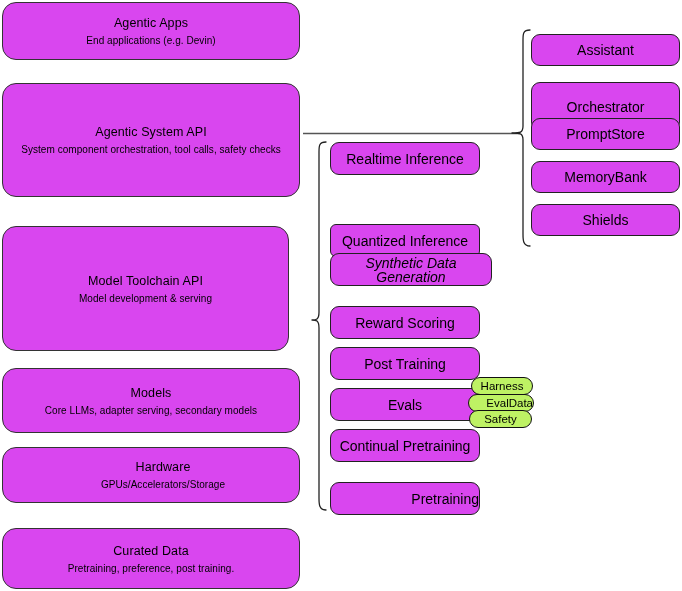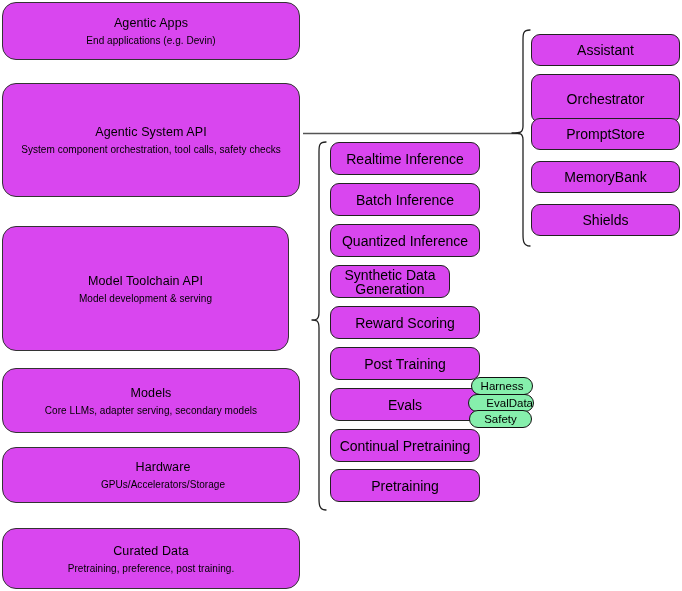--- a/index.html
+++ b/index.html
@@ -56,21 +56,21 @@
   .item-label {
     font-size: 14px;
     line-height: 14px;
     color: #000000;
   }
   .pill {
     position: absolute;
     box-sizing: border-box;
     border: 1.3px solid #111111;
     border-radius: 999px;
-    background: #86efac;
+    background: #bef264;
     display: flex;
     align-items: center;
     justify-content: center;
     z-index: 40;
   }
   .pill-label {
     font-size: 11.5px;
     line-height: 13px;
     color: #000000;
   }
@@ -134,59 +134,56 @@
   </div>
 
   <div class="box stack-box" style="left:2px; top:528px; width:298px; height:61px;">
     <div class="stack-title">Curated Data</div>
     <div class="stack-sub">Pretraining, preference, post training.</div>
   </div>
 
   <div class="box mid-box" style="left:330px; top:142px; width:150px; height:33px;">
     <div class="item-label">Realtime Inference</div>
   </div>
-  <div class="box mid-box" style="left:330px; top:183px; width:150px; height:33px;">
-    <div class="item-label">Batch Inference</div>
-  </div>
-  <div class="box mid-box" style="left:330px; top:224px; width:150px; height:33px;">
+  <div class="box mid-box" style="left:330px; top:224px; width:150px; height:33px;border-radius:6px;">
     <div class="item-label">Quantized Inference</div>
   </div>
-  <div class="box mid-box" style="left:330px; top:265px; width:120px; height:33px;">
+  <div class="box mid-box" style="left:330px; top:253px; width:162px; height:33px;font-style:italic;">
     <div class="item-label">Synthetic Data Generation</div>
   </div>
   <div class="box mid-box" style="left:330px; top:306px; width:150px; height:33px;">
     <div class="item-label">Reward Scoring</div>
   </div>
   <div class="box mid-box" style="left:330px; top:347px; width:150px; height:33px;">
     <div class="item-label">Post Training</div>
   </div>
   <div class="box mid-box" style="left:330px; top:388px; width:150px; height:33px;">
     <div class="item-label">Evals</div>
   </div>
   <div class="box mid-box" style="left:330px; top:429px; width:150px; height:33px;">
     <div class="item-label">Continual Pretraining</div>
   </div>
-  <div class="box mid-box" style="left:330px; top:469px; width:150px; height:33px;">
+  <div class="box mid-box" style="left:330px; top:482px; width:150px; height:33px;align-items:flex-end;">
     <div class="item-label">Pretraining</div>
   </div>
 
   <div class="pill" style="left:471px; top:377px; width:62px; height:18px;">
     <div class="pill-label">Harness</div>
   </div>
   <div class="pill" style="left:468px; top:394px; width:66px; height:18px;justify-content:flex-end;">
     <div class="pill-label">EvalData</div>
   </div>
   <div class="pill" style="left:469px; top:410px; width:63px; height:18px;">
     <div class="pill-label">Safety</div>
   </div>
 
   <div class="box right-box" style="left:531px; top:34px; width:149px; height:32px;">
     <div class="item-label">Assistant</div>
   </div>
-  <div class="box right-box" style="left:531px; top:74px; width:149px; height:49px;">
+  <div class="box right-box" style="left:531px; top:82px; width:149px; height:49px;">
     <div class="item-label">Orchestrator</div>
   </div>
   <div class="box right-box" style="left:531px; top:118px; width:149px; height:32px;">
     <div class="item-label">PromptStore</div>
   </div>
   <div class="box right-box" style="left:531px; top:161px; width:149px; height:32px;">
     <div class="item-label">MemoryBank</div>
   </div>
   <div class="box right-box" style="left:531px; top:204px; width:149px; height:32px;">
     <div class="item-label">Shields</div>

